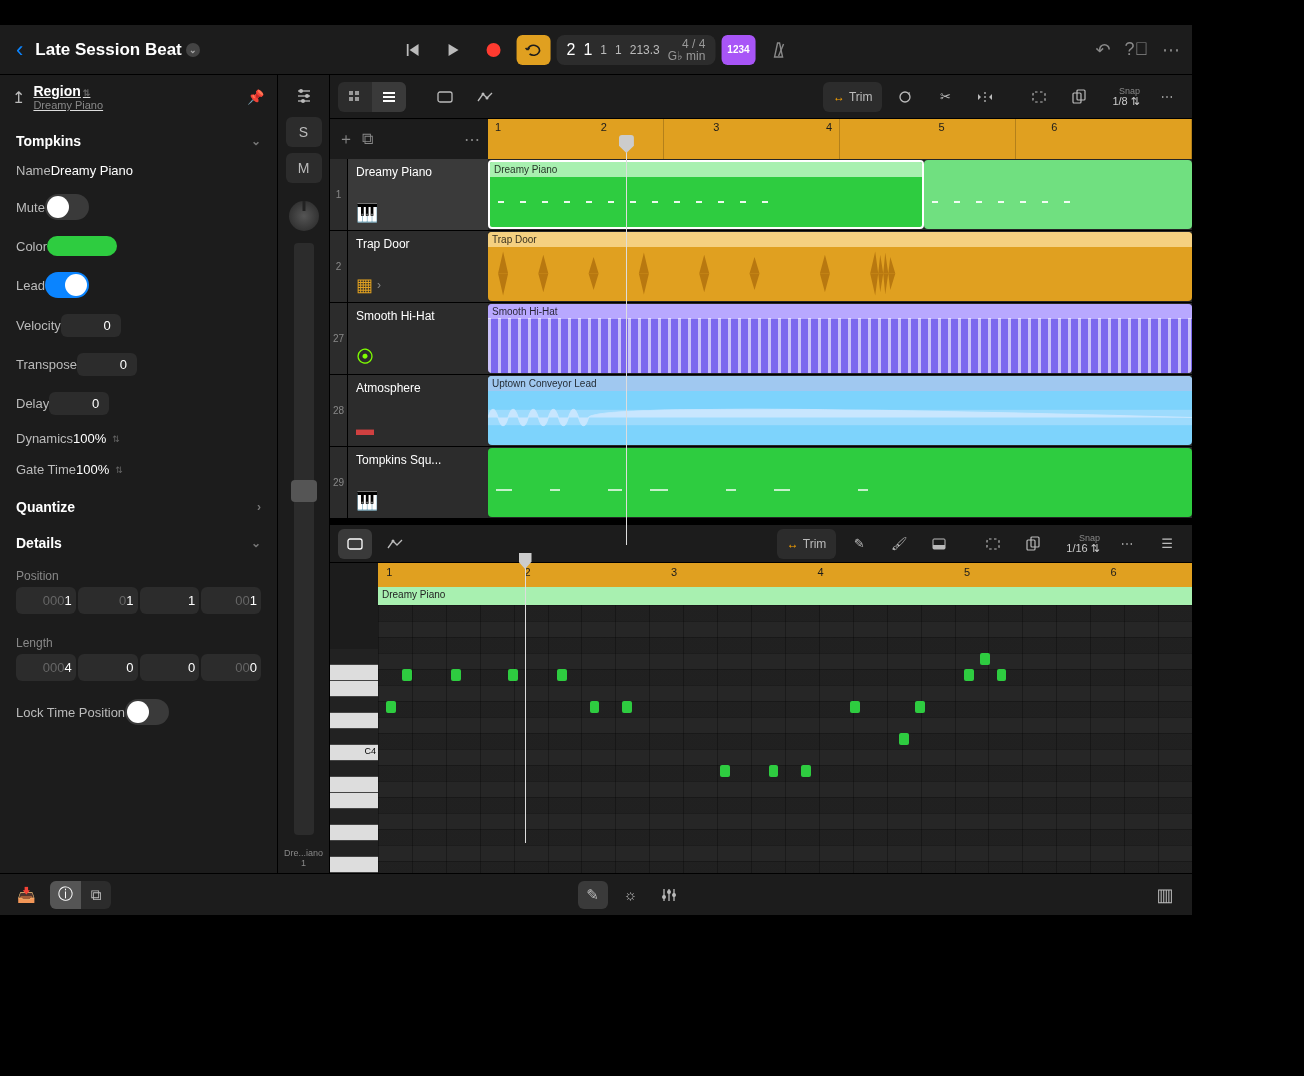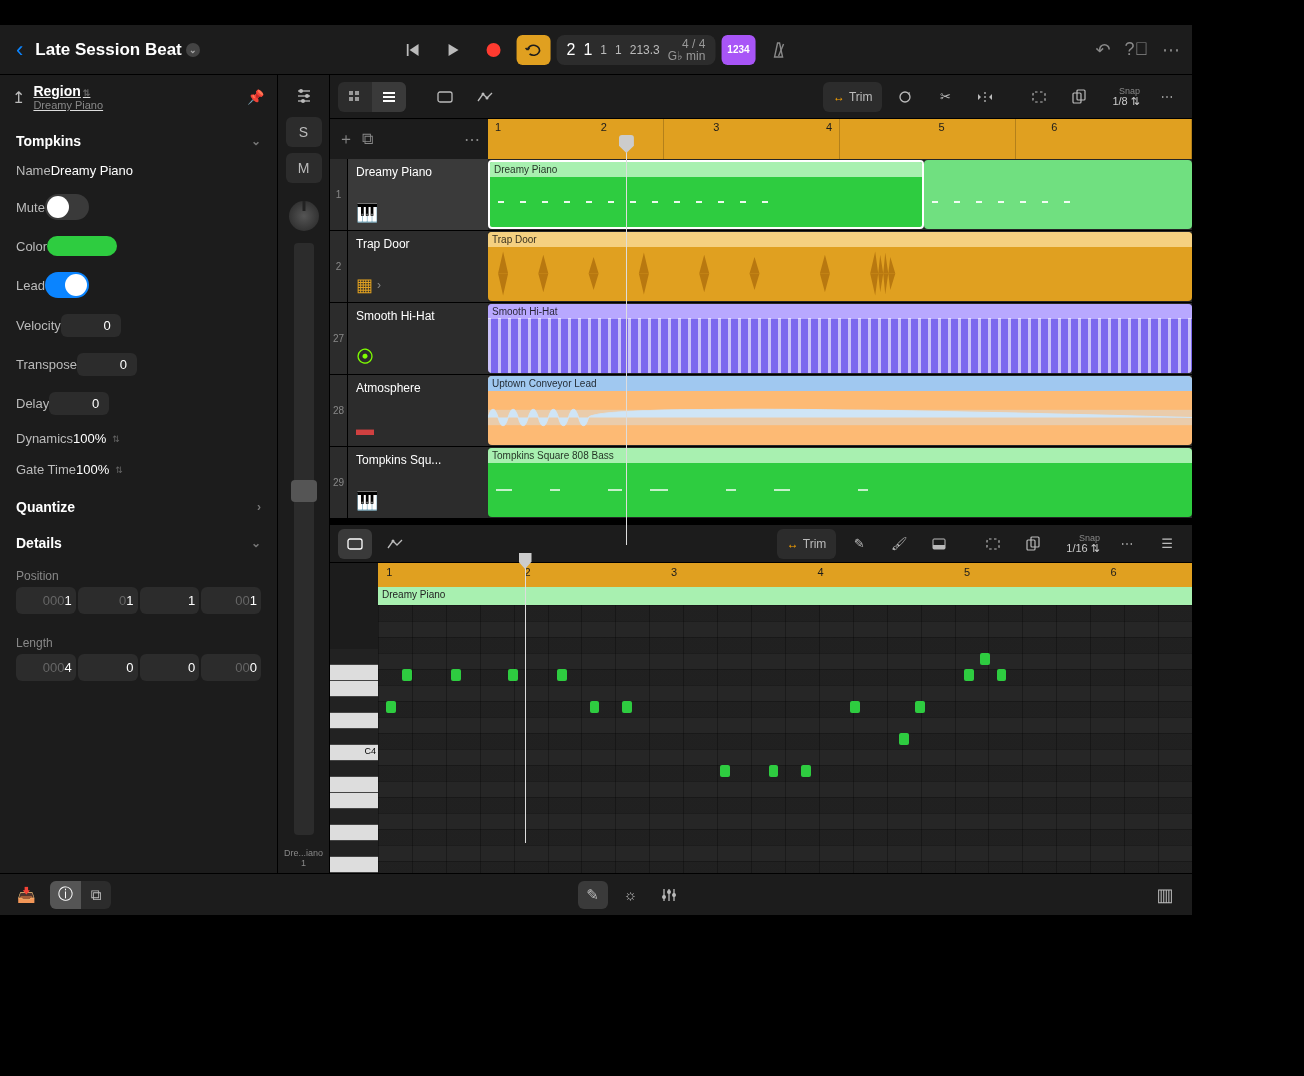--- a/index.html
+++ b/index.html
@@ -103,21 +103,21 @@
 .tr-head.sel{ background:#3a3a3a;}
 .tr-name{ font-size:12px; color:#fff; white-space:nowrap; overflow:hidden; text-overflow:ellipsis;}
 .tr-icon{display:flex; align-items:center; gap:4px; font-size:18px;}
 .region-lane{ flex:1; position:relative; background:#262626;}
 .region{ position:absolute; top:1px; bottom:1px; border-radius:4px; overflow:hidden;}
 .region .rlab{font-size:10px; padding:2px 4px; color:rgba(0,0,0,.8); font-weight:500;}
 .rg-green{ background:#2ecc40;} .rg-green .rlab{background:#a8f0b0;}
 .rg-green.loop{ background:#70e080;}
 .rg-yellow{ background:#e0a020;} .rg-yellow .rlab{background:#f5d080;}
 .rg-purple{ background:#7b68ee;} .rg-purple .rlab{background:#b8a8ff;}
-.rg-blue{ background:#fdba74;} .rg-blue .rlab{background:#a0c8f0;}
+.rg-blue{ background:#7dd3fc;} .rg-blue .rlab{background:#a0c8f0;}
 .midi-ticks{position:absolute;inset:14px 0 0 0; display:flex; align-items:center;}
 .midi-ticks span{display:inline-block;width:6px;height:2px;background:rgba(255,255,255,.9);margin:0 8px;}
 .audio-wave{position:absolute;inset:14px 0 0 0;}
 .audio-wave svg{width:100%;height:100%;}
 
 
 .hdiv{height:6px;background:#000;}
 
 
 .pr-toolbar{height:38px;background:#1c1c1c;display:flex;align-items:center;padding:0 8px;gap:6px;border-bottom:1px solid #000;}
@@ -296,20 +296,24 @@
         <div class="pos-cell">1</div>
         <div class="pos-cell"><span class="dim">00</span>1</div>
       </div>
       <div class="prop-row header">Length</div>
       <div class="pos-row">
         <div class="pos-cell"><span class="dim">000</span>4</div>
         <div class="pos-cell"><span class="dim"></span>0</div>
         <div class="pos-cell">0</div>
         <div class="pos-cell"><span class="dim">00</span>0</div>
       </div>
+      <div class="prop-row">
+          <span>Lock Time Position</span>
+          <div class="toggle"></div>
+        </div>
     </div>
 
     <div class="mixer-strip">
       <div class="mxr-btn settings">
         <svg width="18" height="18" viewBox="0 0 18 18">
             <line x1="3" y1="4" x2="15" y2="4" stroke="#bbb" stroke-width="1.3"></line>
             <circle cx="6" cy="4" r="2" fill="#bbb"></circle>
             <line x1="3" y1="9" x2="15" y2="9" stroke="#bbb" stroke-width="1.3"></line>
             <circle cx="12" cy="9" r="2" fill="#bbb"></circle>
             <line x1="3" y1="14" x2="15" y2="14" stroke="#bbb" stroke-width="1.3"></line>
@@ -512,21 +516,20 @@
         </div>
 
         <div class="track-row">
           <div class="tr-num">29</div>
           <div class="tr-head">
             <div class="tr-name">Tompkins Squ...</div>
             <div class="tr-icon">🎹</div>
           </div>
           <div class="region-lane">
             <div class="region rg-green" style="left:0;right:0">
-              <div class="rlab">Tompkins Square 808 Bass</div>
               <div class="midi-ticks" style="opacity:.8">
                   <span style="width:16px"></span>
                   <span style="width:10px;margin-left:30px"></span>
                   <span style="width:14px;margin-left:40px"></span>
                   <span style="width:18px;margin-left:20px"></span>
                   <span style="width:10px;margin-left:50px"></span>
                   <span style="width:16px;margin-left:30px"></span>
                   <span style="width:10px;margin-left:60px"></span>
                 </div>
             </div>

